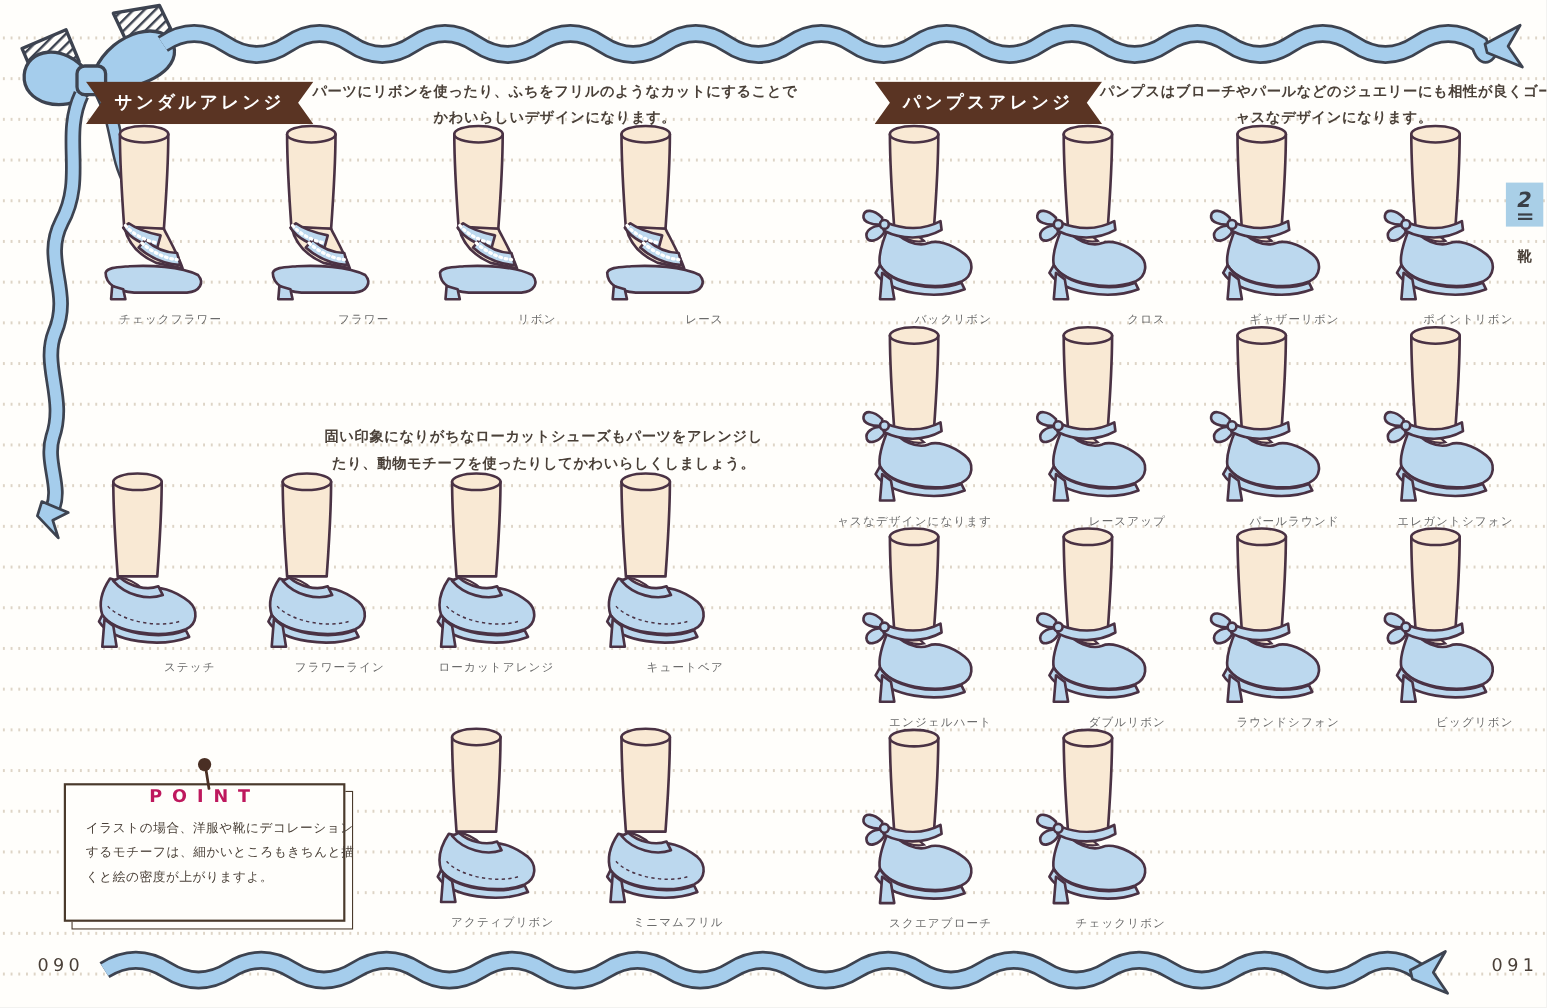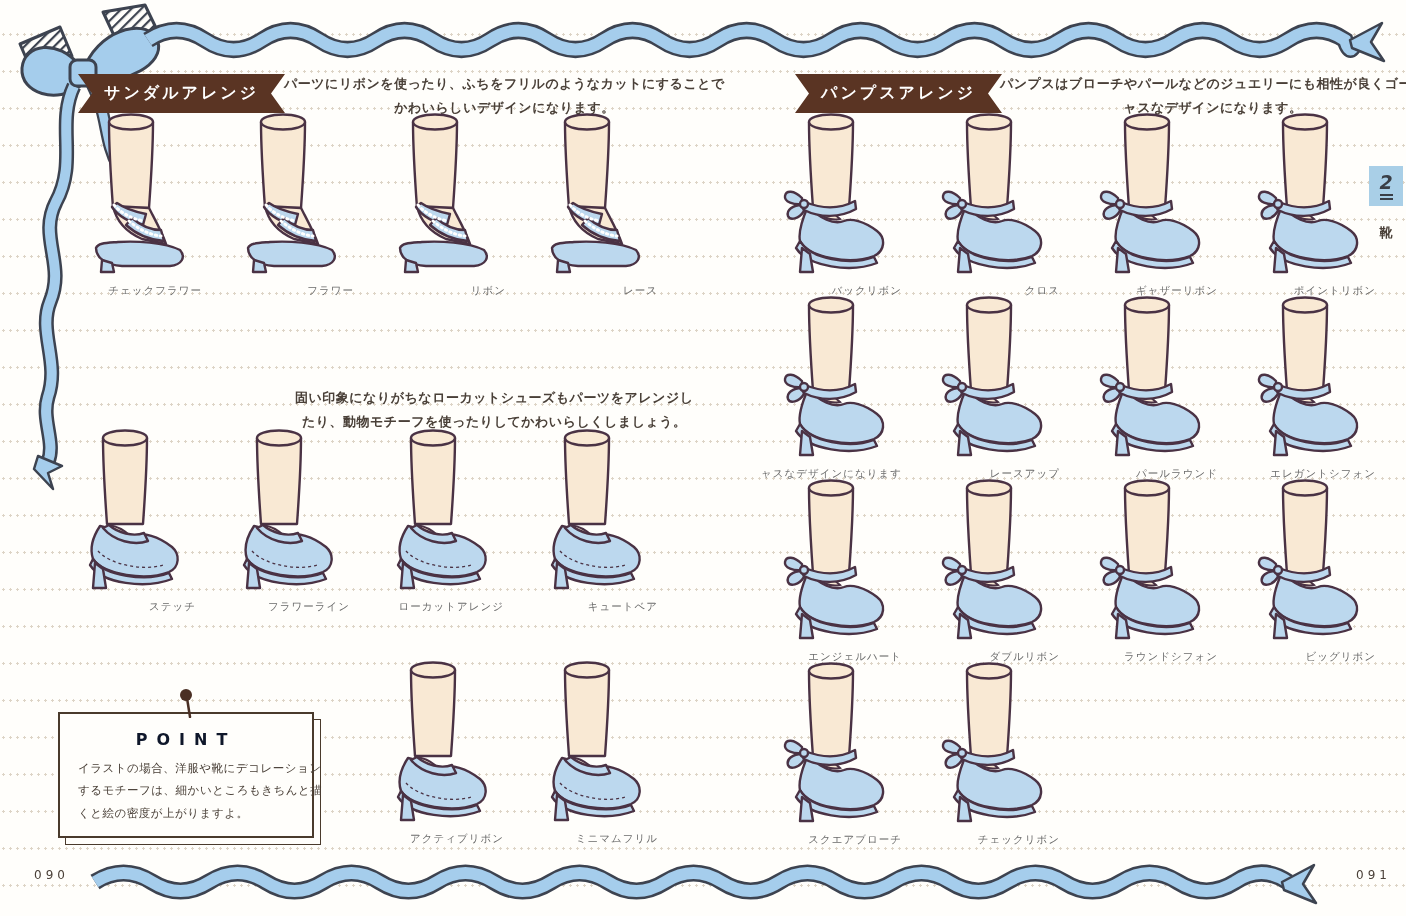--- a/index.html
+++ b/index.html
@@ -18,32 +18,32 @@
   .shoe-grid figure{margin:0;text-align:right;}
   .shoe-grid figcaption{font-size:10.5px;color:#6b6b6b;letter-spacing:1px;margin-top:2px;}
   
   .skin{fill:#f9e9d4}.blue{fill:#bcd8ee}
   .ol{stroke:#4a3244;stroke-width:2.4;stroke-linejoin:round;stroke-linecap:round}
   .frill{fill:none;stroke:#fff;stroke-width:3;stroke-dasharray:1.5 3.5;stroke-linecap:round}
   .stitch{fill:none;stroke:#4a3244;stroke-width:1.3;stroke-dasharray:3 3}
   
   .point-box{position:absolute;left:58px;top:712px;width:252px;height:122px;border:2px solid #4a3a2c;
              background:#fffefb;box-shadow:7px 7px 0 -1px #fffefb,7px 7px 0 0 #4a3a2c;}
-  .point-title{text-align:center;margin-top:16px;font-size:16px;font-weight:bold;color:#0f172a;letter-spacing:9px;}
+  .point-title{text-align:center;font-size:16px;font-weight:bold;color:#be185d;letter-spacing:9px;}
   .point-text{margin:8px 16px 0 18px;font-size:11.5px;color:#4a4038;line-height:1.95;letter-spacing:.5px;white-space:nowrap;}
   .pin{position:absolute;left:50%;top:-26px;transform:translateX(-50%);}
   
   .chapter-tab{position:absolute;left:1368px;top:166px;width:36px;text-align:center;}
   .tab-square{width:34px;height:40px;background:#a9cfe7;margin:0 auto;display:flex;flex-direction:column;
               align-items:center;justify-content:center;}
   .tab-num{font-size:19px;font-weight:bold;color:#3a3f47;font-style:italic;line-height:1;}
   .tab-bar{width:13px;height:2px;background:#3a3f47;margin-top:2px;}
   .tab-bar+.tab-bar{margin-top:2px;width:13px;}
   .tab-label{margin-top:18px;font-size:13px;color:#4a4038;font-weight:bold;}
-  .page-num{position:absolute;font-size:12px;letter-spacing:4px;color:#4a4038;top:868px;}
+  .page-num{position:absolute;font-size:16px;letter-spacing:4px;color:#4a4038;top:868px;}
 </style>
 </head>
 <body>
 
 <div id="stage">
 
   <svg width="0" height="0" style="position:absolute" aria-hidden="true">
     <defs>
       <symbol id="shoe-sandal" viewBox="0 0 150 170">
         <path class="skin ol" d="M57,14 C57,42 59,72 61,100 L97,100 C99,72 101,42 101,14 Z"></path>

